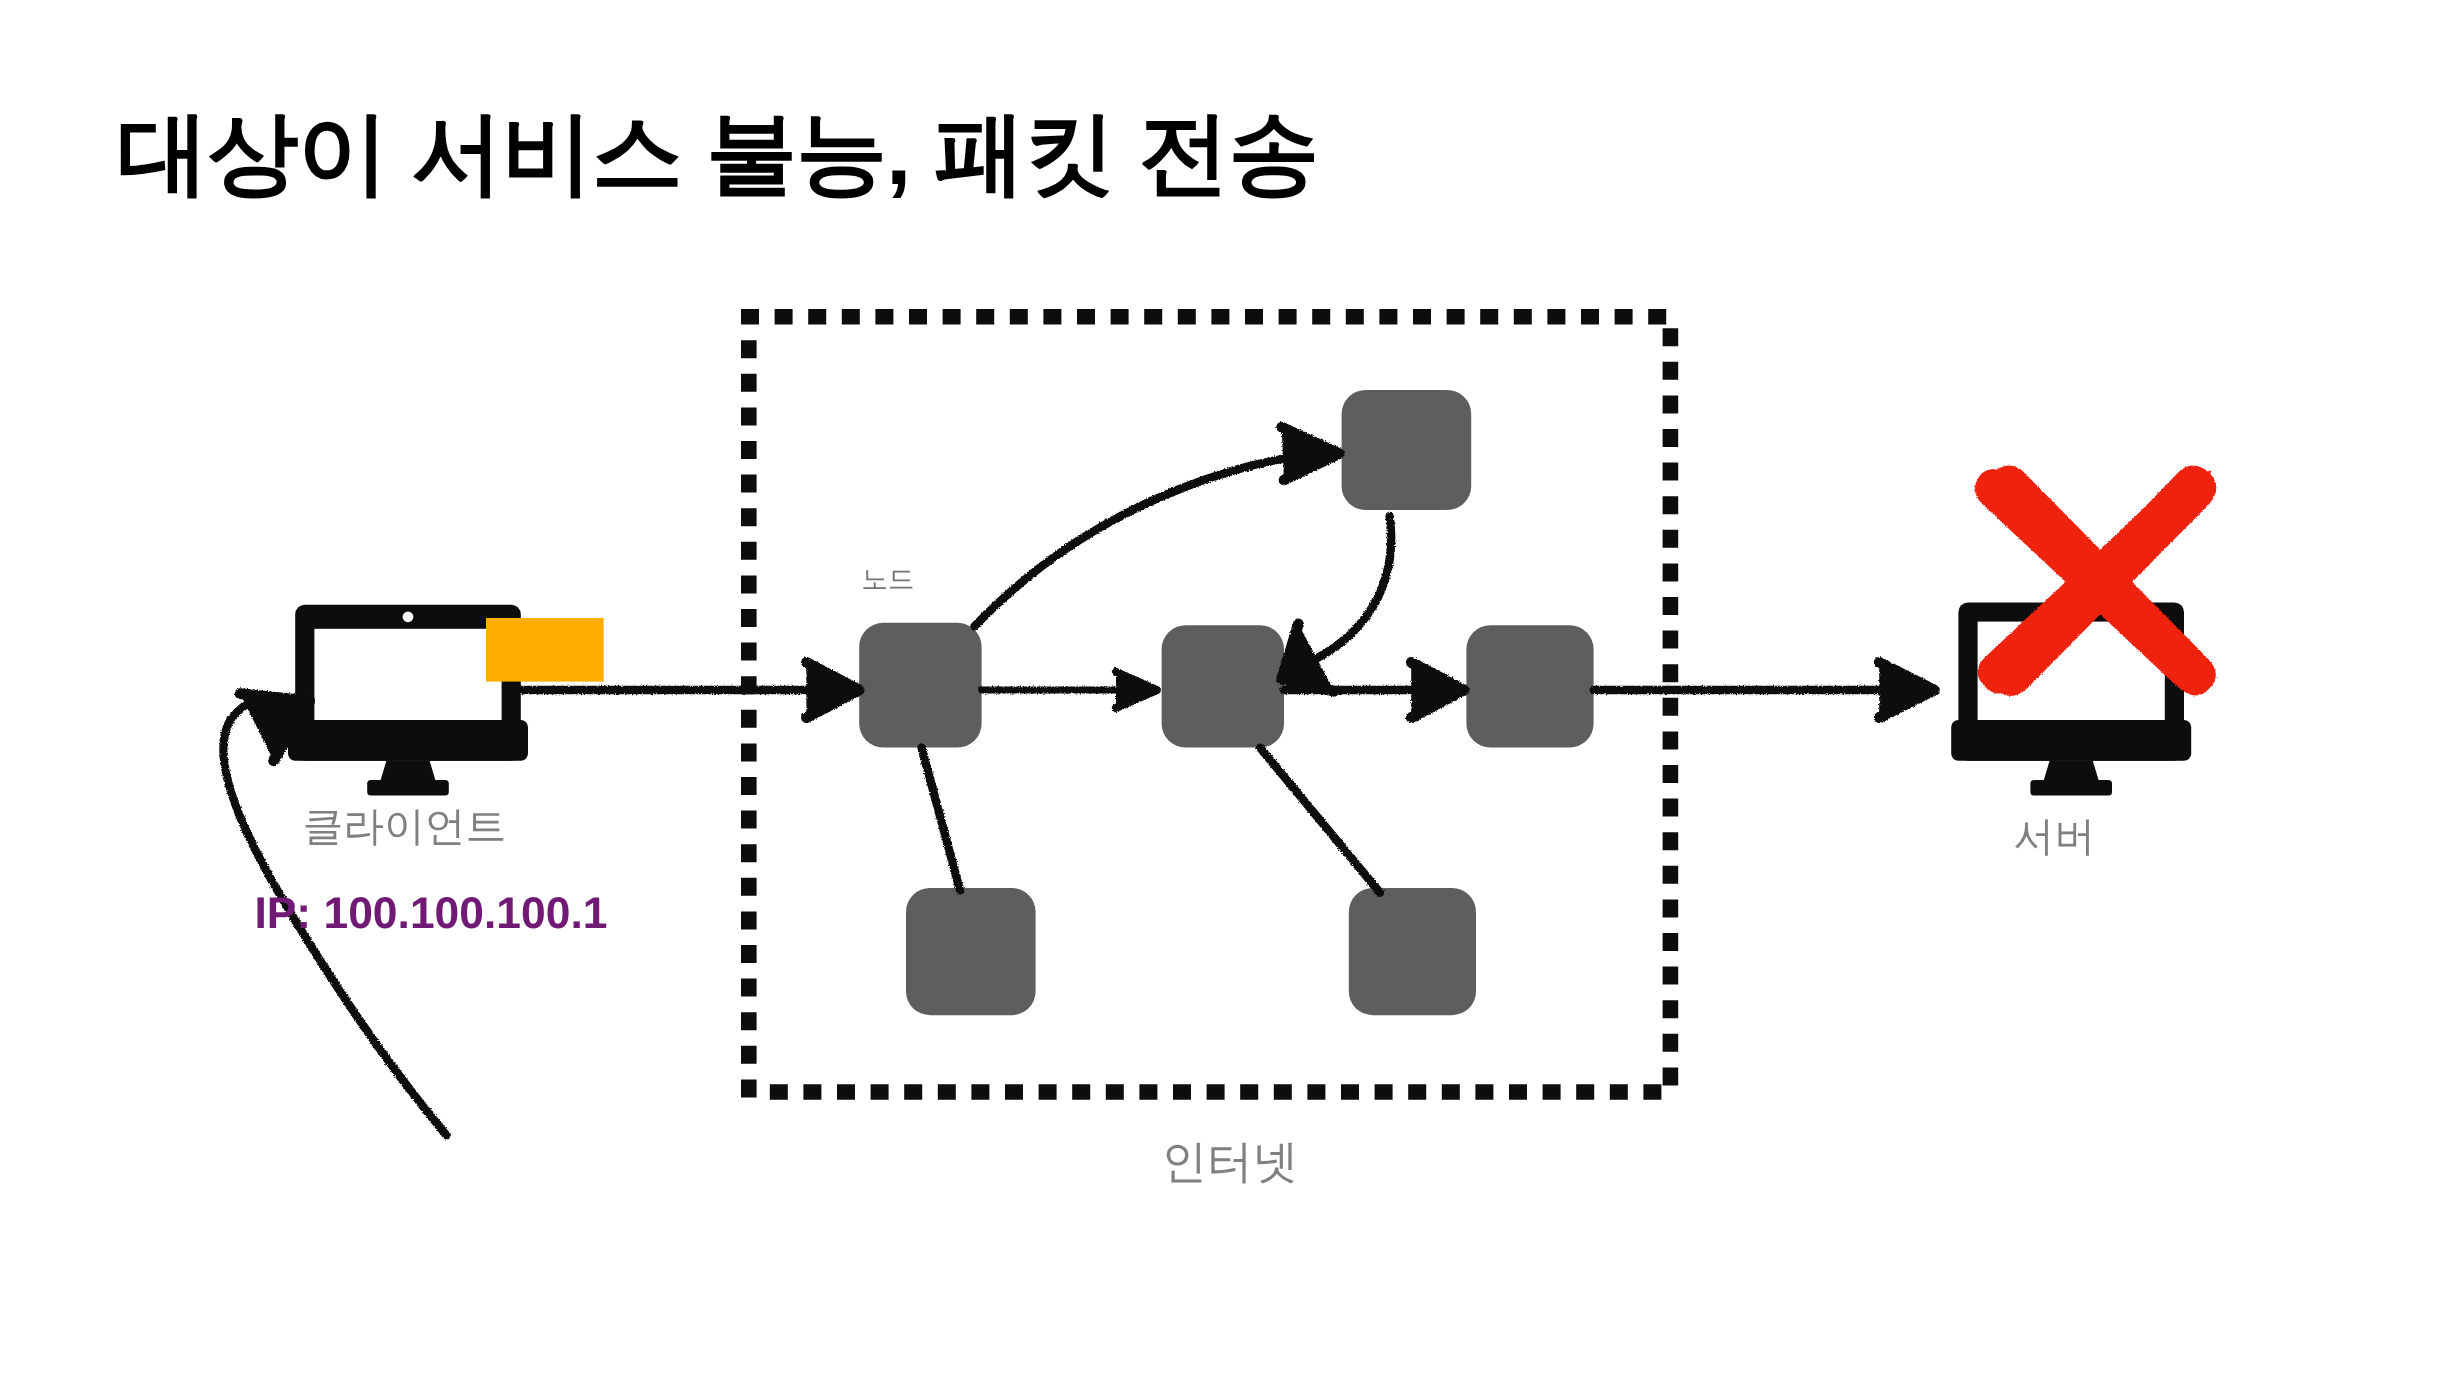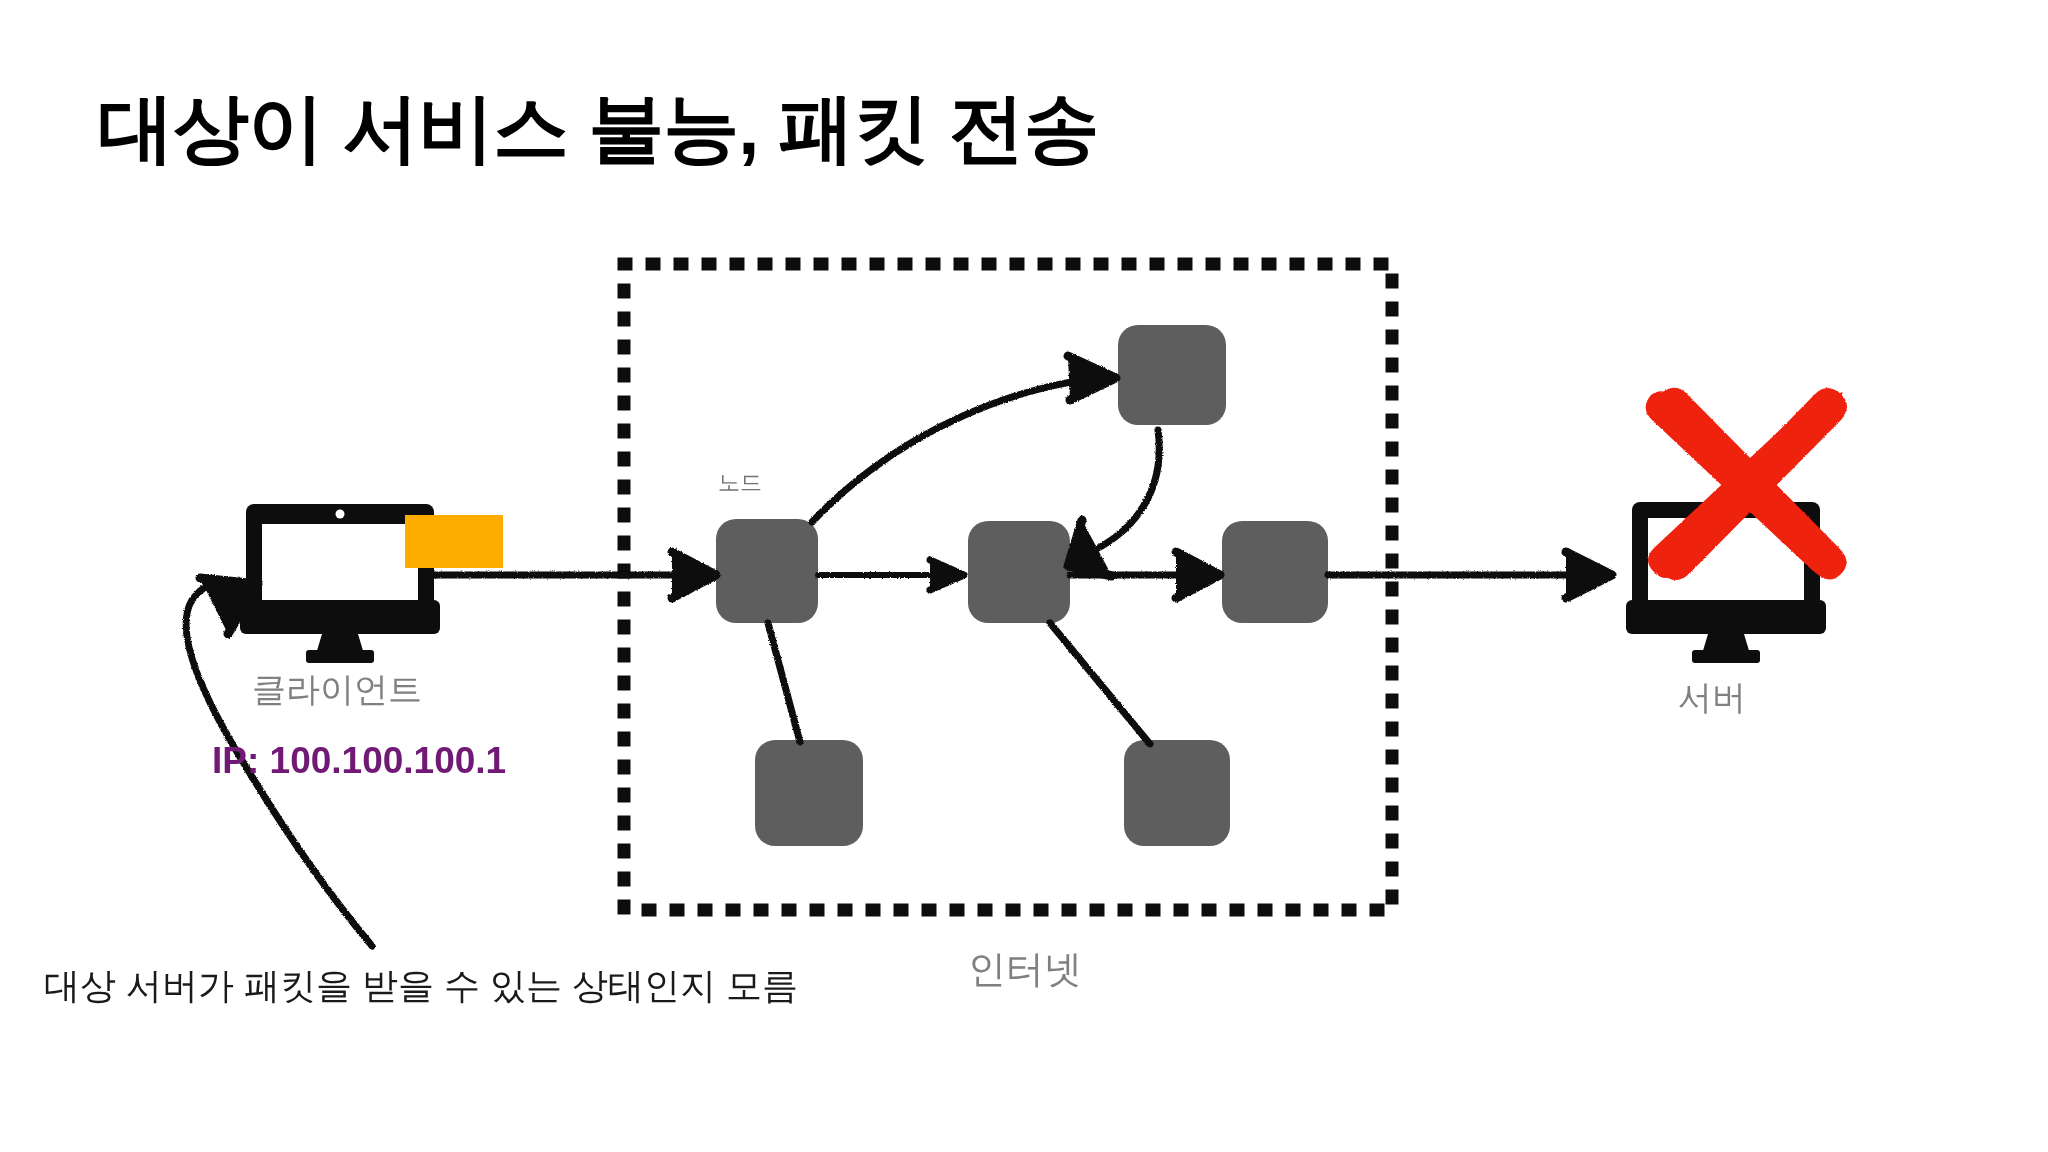--- a/index.html
+++ b/index.html
@@ -172,15 +172,14 @@
 
   <div class="txt" id="node-label">노드</div>
 
   <div class="txt" id="client-label">클라이언트</div>
   <div class="txt" id="client-ip">IP: 100.100.100.1</div>
 
   <div class="txt" id="server-label">서버</div>
 
   <div class="txt" id="internet-label">인터넷</div>
 
-  <div class="txt" id="caption-text">대상 서버가 패킷을 받을 수 있는 상태인지 모름</div>
 
 </div>
 
 </body></html>

